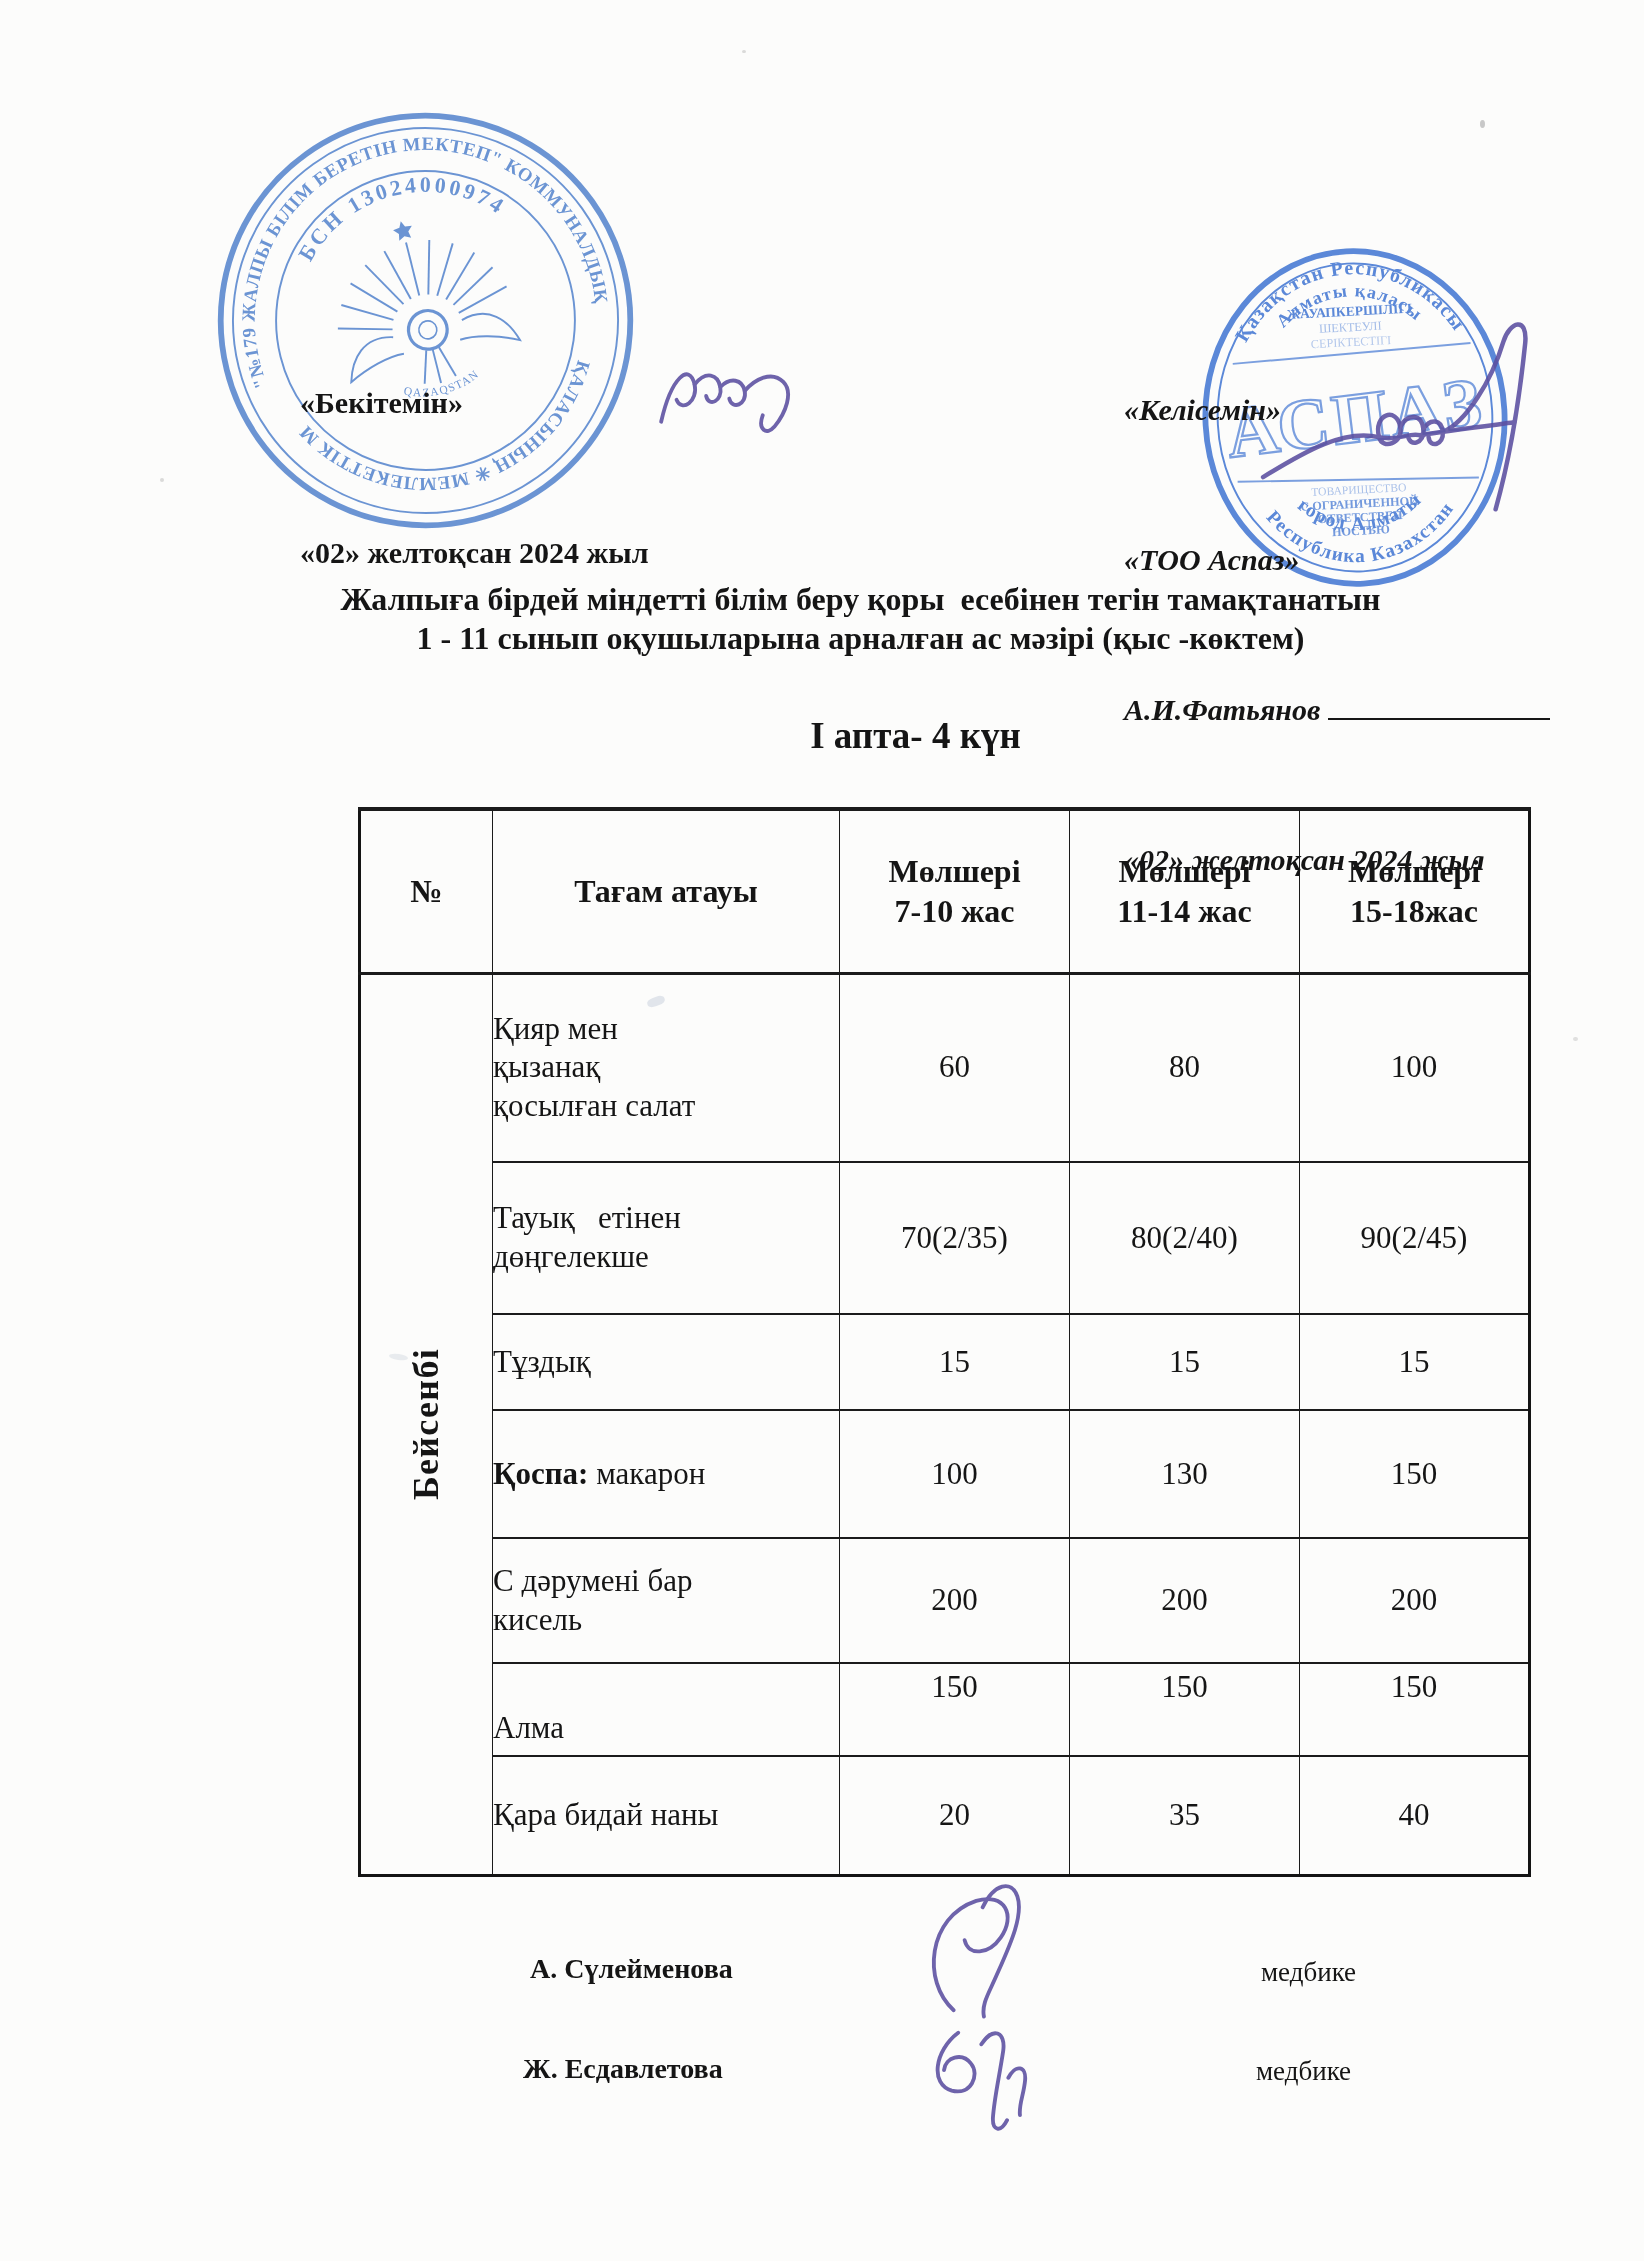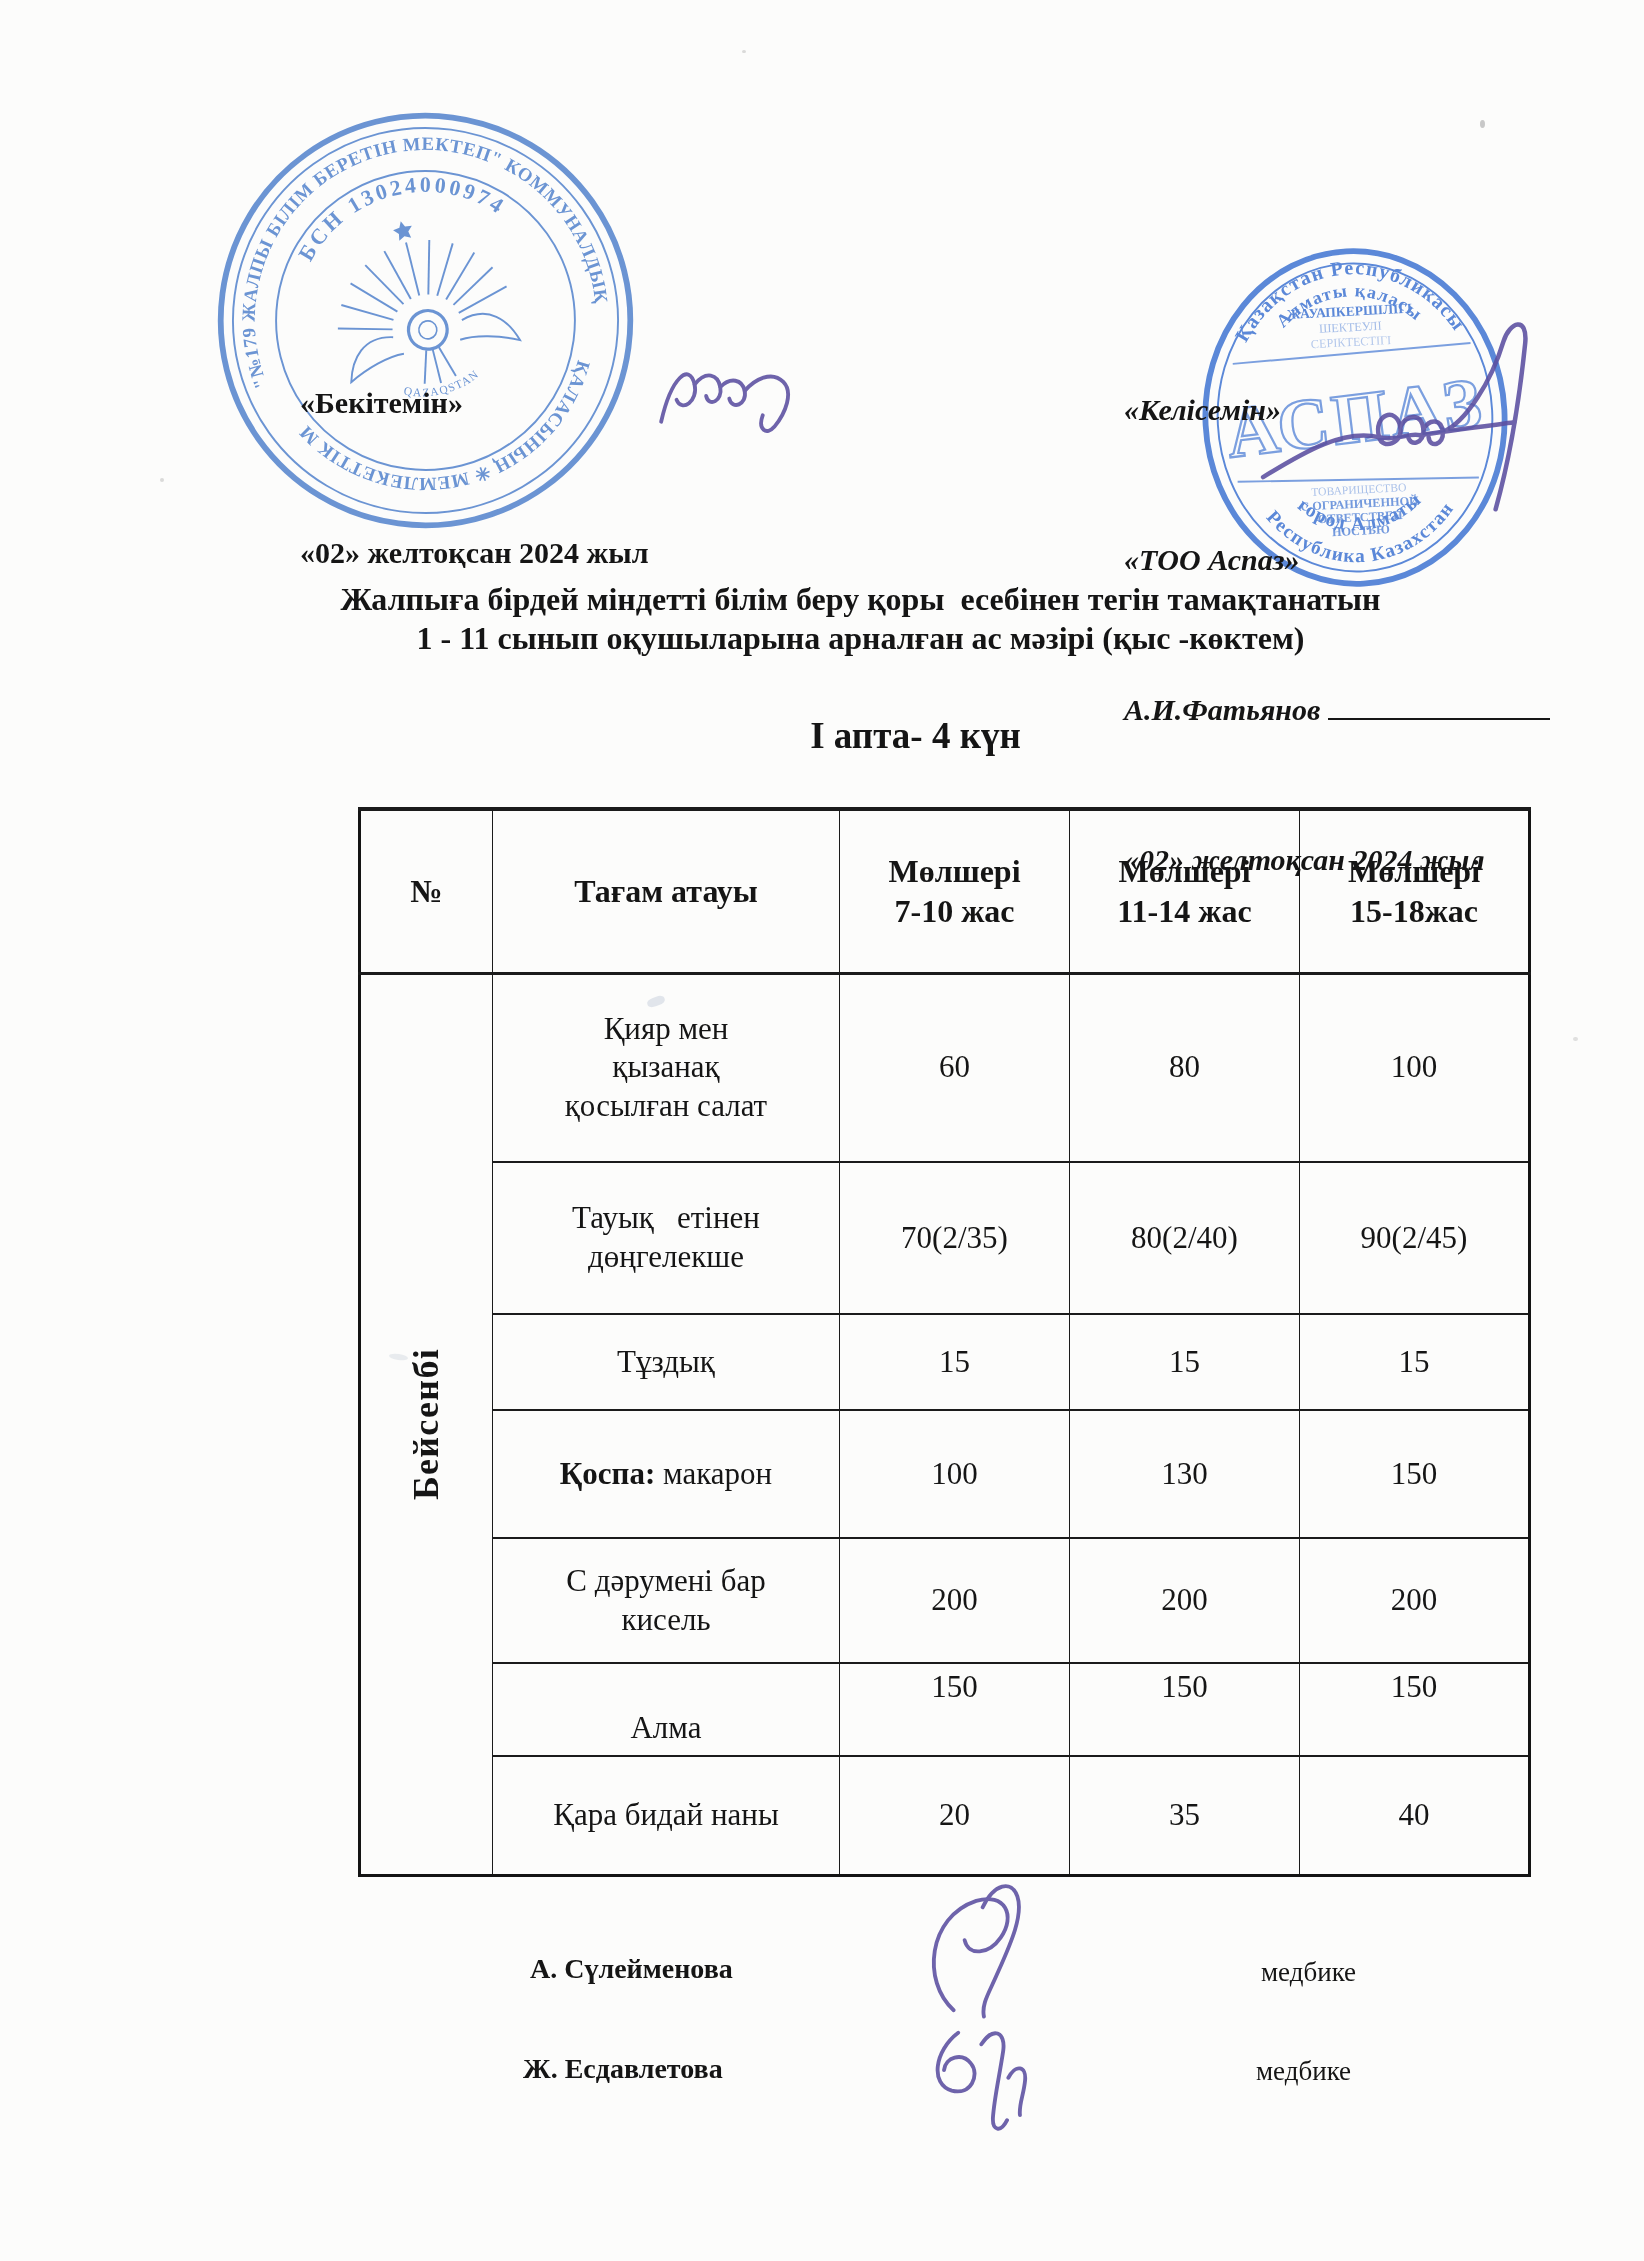--- a/index.html
+++ b/index.html
@@ -48,21 +48,21 @@
   table.menu tbody td{border-top-width:2.6px;border-bottom-width:2.6px;}
   thead tr{height:164px;}
   tbody tr:nth-child(1){height:189px;}
   tbody tr:nth-child(2){height:152px;}
   tbody tr:nth-child(3){height:96px;}
   tbody tr:nth-child(4){height:128px;}
   tbody tr:nth-child(5){height:125px;}
   tbody tr:nth-child(6){height:93px;}
   tbody tr:nth-child(7){height:119px;}
   th.hdr-age{white-space:pre-line;text-align:center;line-height:1.35;}
-  td.dish{text-align:center;padding-left:10.3px;padding-right:3.9px;white-space:pre-wrap;margin-left:24px;}
+  td.dish{text-align:left;padding-left:10.3px;padding-right:3.9px;white-space:pre-wrap;margin-left:24px;}
   td.dish .bold-prefix{font-weight:bold;}
   td.num{text-align:center;}
   td.day-cell{text-align:center;}
   .day-vertical{
     writing-mode:vertical-rl;transform:rotate(180deg);
     font-weight:bold;font-size:36px;letter-spacing:1.3px;
     margin:0 auto;
   }
   tbody tr:nth-child(6) td.num{vertical-align:top;padding-top:3.9px;}
   tbody tr:nth-child(6) td.dish{vertical-align:bottom;padding-bottom:7.7px;}

